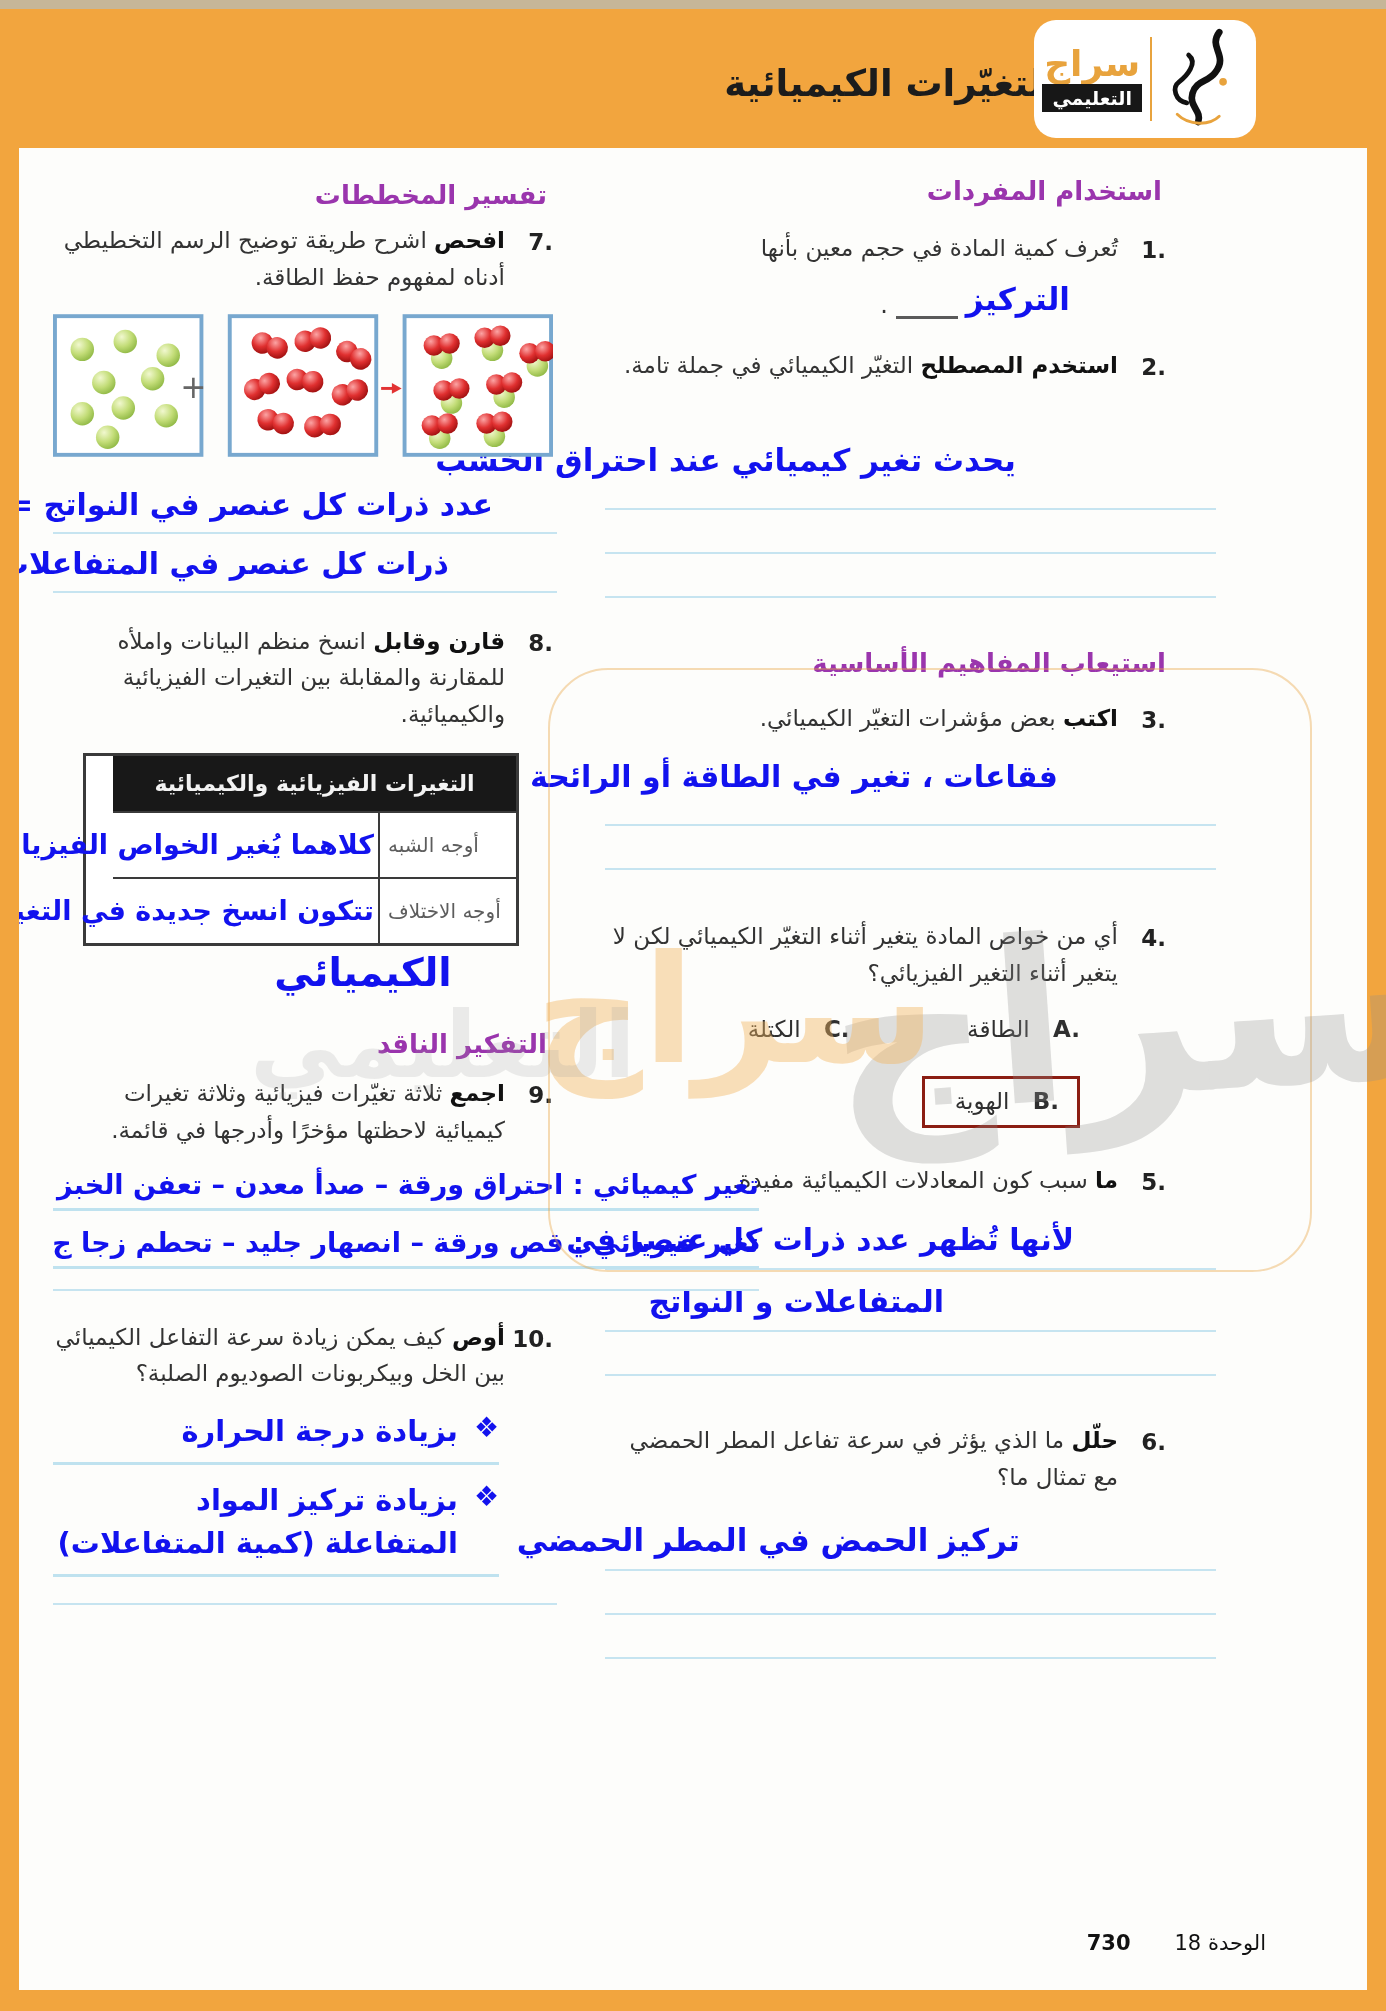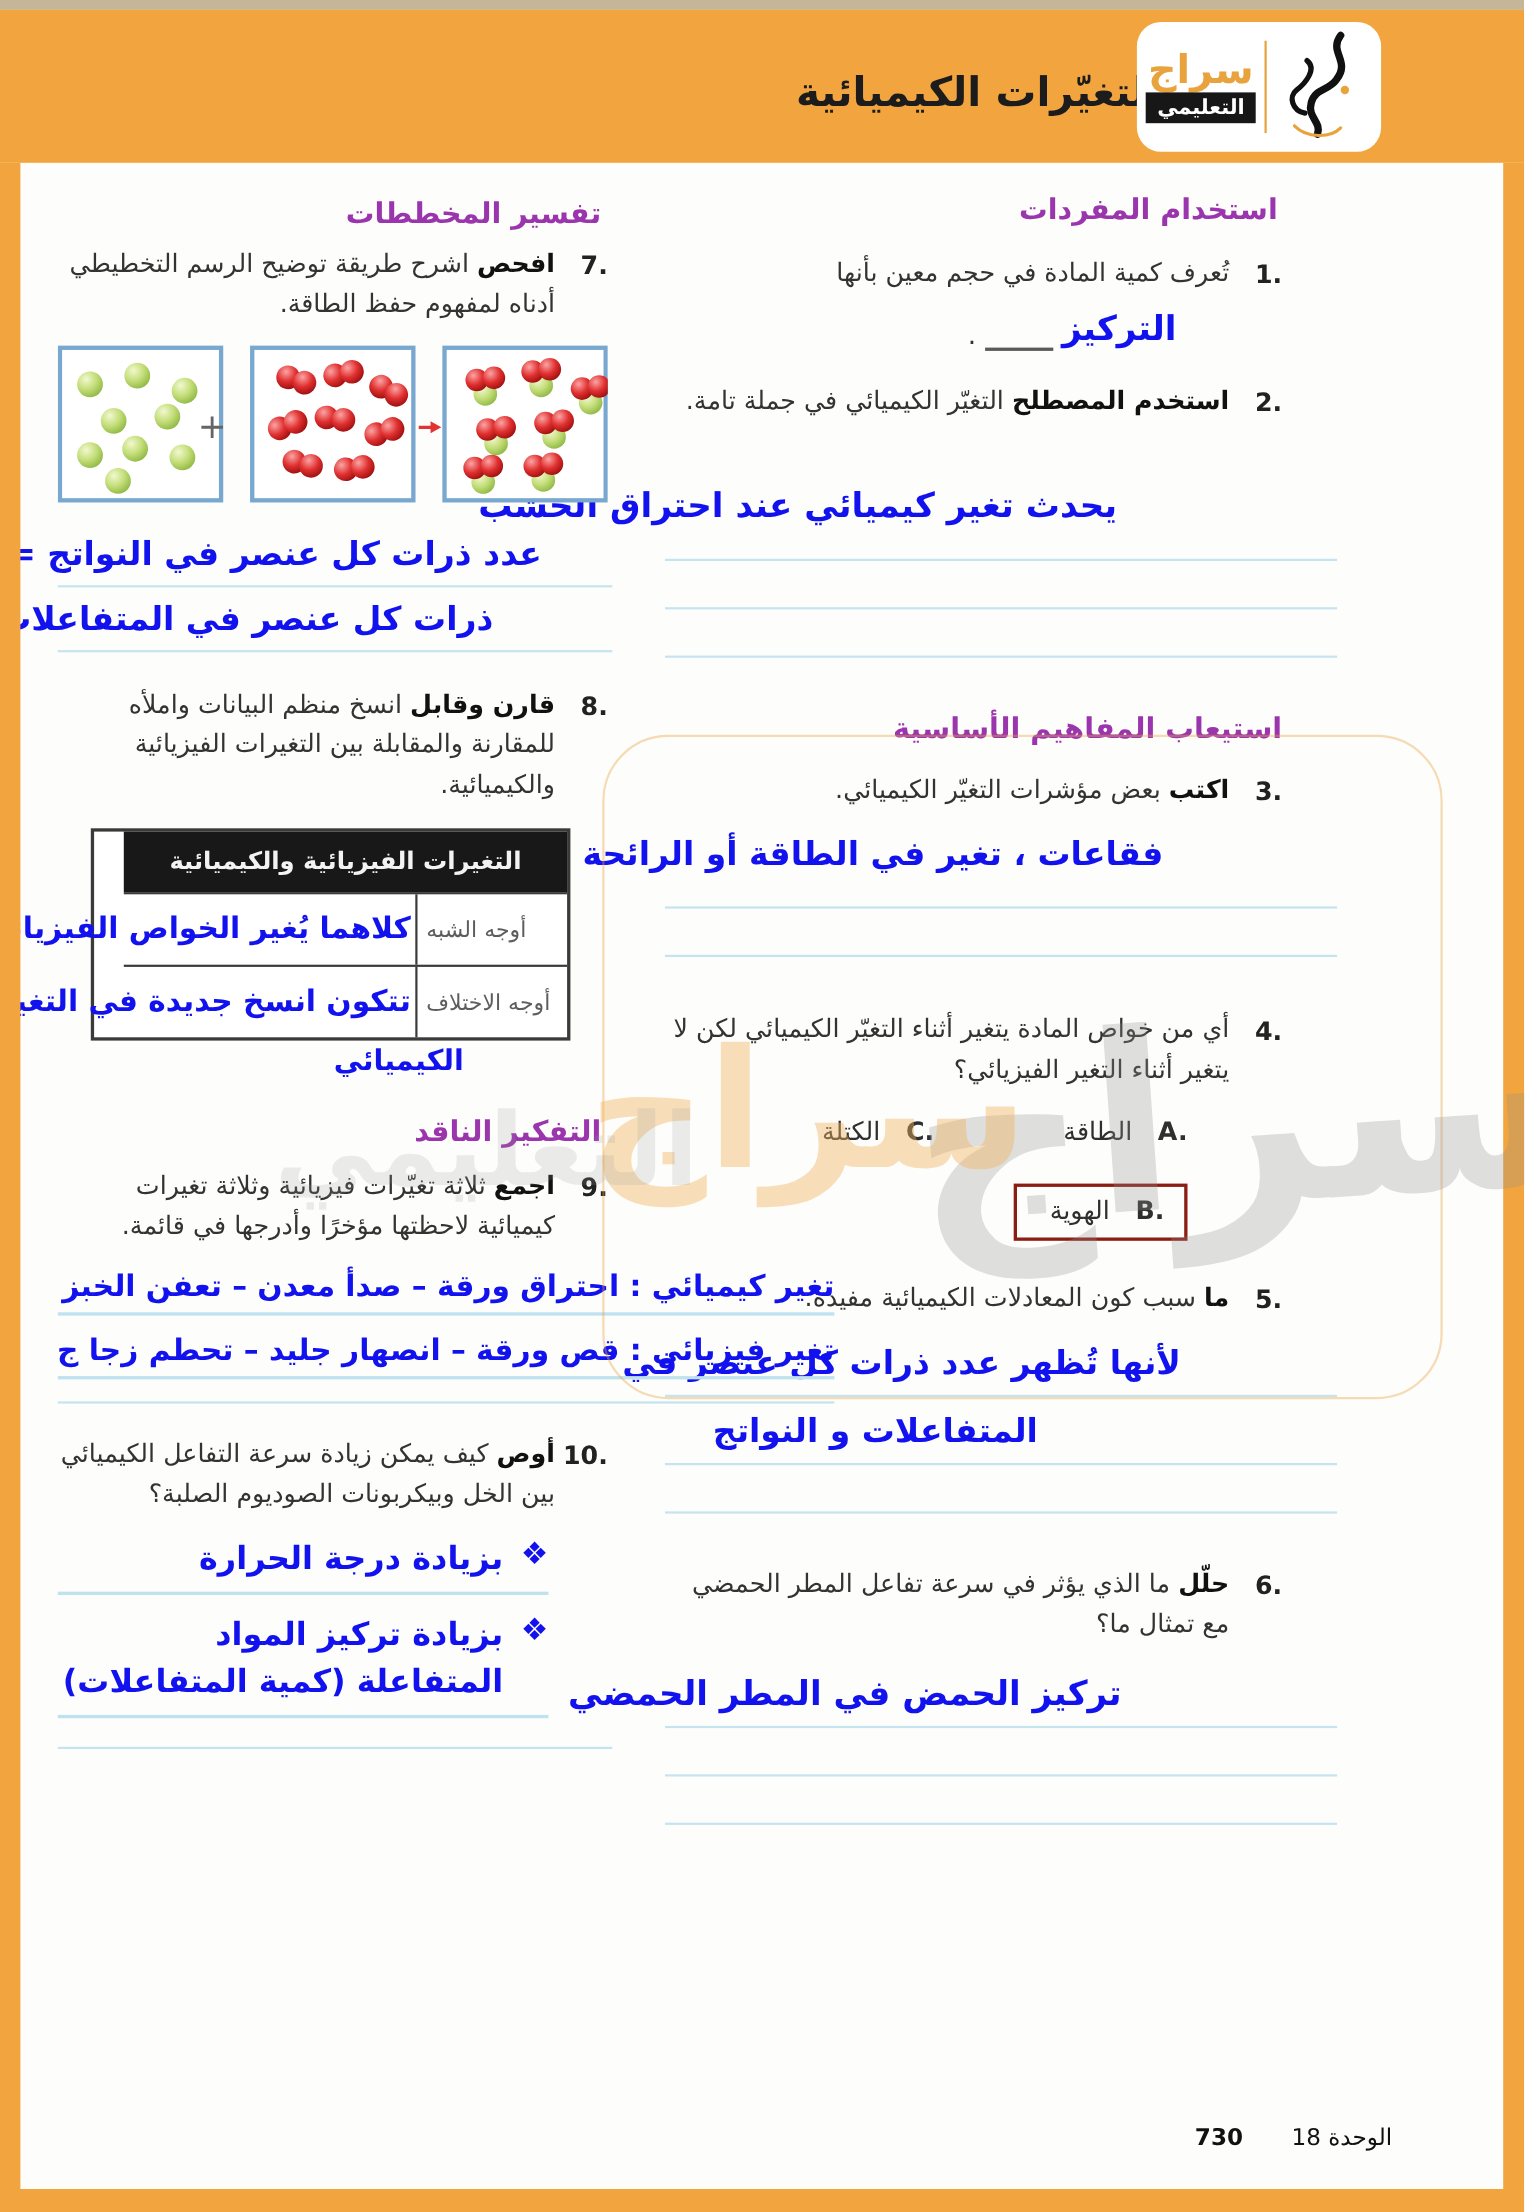--- a/index.html
+++ b/index.html
@@ -70,21 +70,21 @@
   .diagram{margin-top:16px;}
   .ans-q7a{margin:22px 60px 0 -36px;font-size:30px;}
   .ans-q7b{margin:10px 104px 0 0;font-size:30px;}
   .col-left .rule{margin:8px -4px 0 0;}
   .q8{margin-top:30px;}
   .gtable{border:3px solid #3a3a3a;margin:20px 34px 0 30px;background:#ffffff;padding-left:27px;}
   .gtable-header{background:#181818;color:#f3f3f3;font-size:22px;font-weight:bold;text-align:center;padding:15px 8px;}
   .gtable-row{display:grid;grid-template-columns:138px 1fr;border-top:2px solid #3a3a3a;direction:rtl;}
   .gtable-label{border-left:2px solid #3a3a3a;color:#5d5d5d;font-size:20px;padding:20px 8px;text-align:left;}
   .gtable-ans{color:#1212ee;font-weight:bold;font-size:27px;text-align:center;padding:12px 4px;white-space:nowrap;align-self:center;}
-  .table-overflow{color:#1212ee;font-weight:bold;font-size:26px;text-align:center;margin:4px 0 0 120px;}
+  .table-overflow{color:#1212ee;font-weight:bold;font-size:39px;text-align:center;margin:4px 0 0 120px;}
   #critical-title{margin:34px 6px 0 0;}
   .q9{margin-top:16px;}
   .q9-answers{margin:20px -206px 0 0;text-align:right;}
   .q9-answers .ansline{color:#1212ee;font-weight:bold;font-size:27px;white-space:nowrap;border-bottom:3px solid #bfe2ef;padding-bottom:8px;margin-bottom:16px;}
   .rule-wide{height:2px;background:#c6e4f0;margin:20px -206px 0 0;}
   .q10{margin-top:28px;}
   .bullets{margin:18px 54px 0 0;}
   .bullet-row{display:flex;flex-direction:row;align-items:flex-start;border-bottom:3px solid #bfe2ef;padding-bottom:8px;margin-bottom:14px;}
   .bullet-glyph{color:#1212ee;font-size:28px;line-height:1.3;margin-left:16px;flex:0 0 auto;}
   .bullet-text{color:#1212ee;font-weight:bold;font-size:29px;line-height:1.5;text-align:right;}

